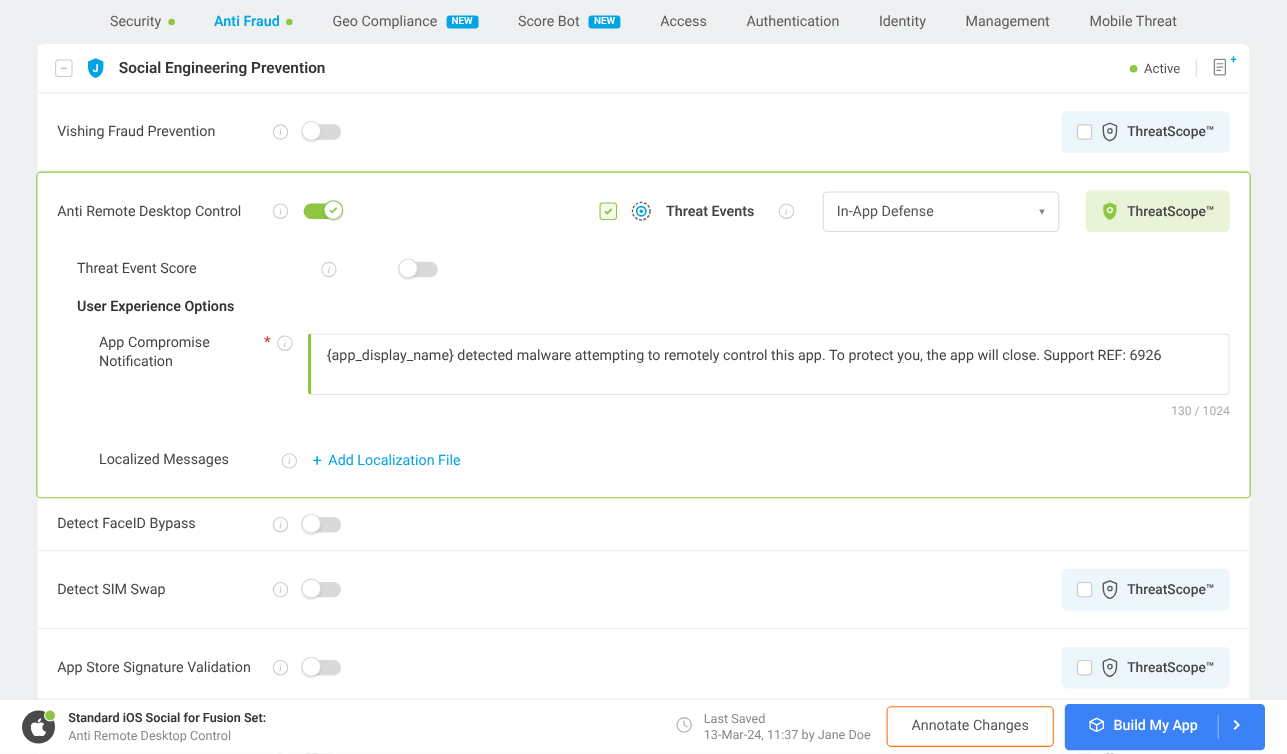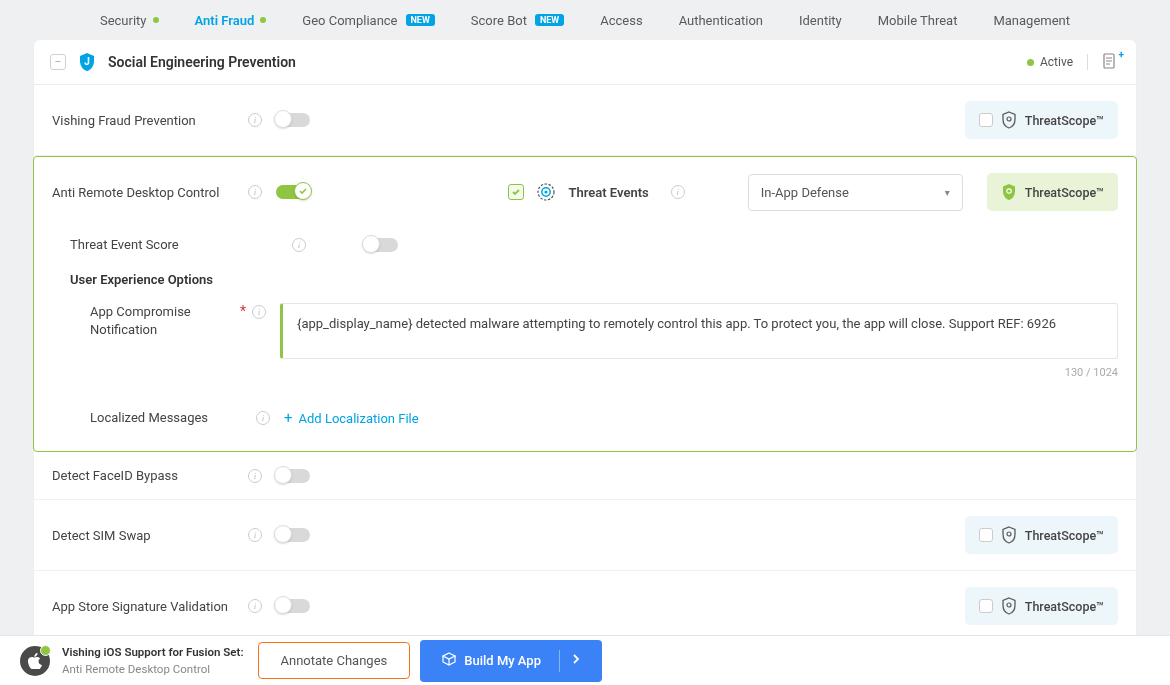--- a/index.html
+++ b/index.html
@@ -131,21 +131,21 @@
     background:#f5faec;
     display: flex; align-items: center; justify-content: center;
   }
   .te-gear { width: 20px; height: 20px; display:flex; align-items:center; justify-content:center; }
   .te-label { font-size: 13px; font-weight: 600; color: #444; margin-right: 10px; }
 
   .dropdown {
     border: 1px solid #ddd; border-radius: 4px;
     background: #fff; padding: 10px 12px;
     width: 215px; display: flex; align-items: center;
-    font-size: 13px; color: #555; margin-left: 37px;
+    font-size: 13px; color: #555;
   }
   .dropdown .chev { margin-left: auto; color: #888; font-size: 10px; }
 
   .textarea-wrap { flex: 1; position: relative; }
   .textarea {
     width: 100%; border: 1px solid #e5e5e5; border-left: 3px solid #8ec641;
     border-radius: 3px; padding: 12px 14px; font-size: 13px; color: #444;
     resize: none; min-height: 50px; font-family: inherit;
   }
   .char-count { text-align: right; font-size: 11px; color: #aaa; margin-top: 4px; }
@@ -205,24 +205,24 @@
   <div class="top-tab">
     <span>Access</span>
   </div>
   <div class="top-tab">
     <span>Authentication</span>
   </div>
   <div class="top-tab">
     <span>Identity</span>
   </div>
   <div class="top-tab">
+    <span>Management</span>
+  </div>
+  <div class="top-tab">
     <span>Mobile Threat</span>
-  </div>
-  <div class="top-tab">
-    <span>Management</span>
   </div>
 </div>
 
 <div class="card">
   <div class="card-header">
     <div class="collapse-btn">−</div>
     <div class="shield-blue">
       <svg width="18" height="20" viewBox="0 0 18 20">
           <path d="M9 1 L16 4 V9 C16 14 13 18 9 19 C5 18 2 14 2 9 V4 Z" fill="#00a4e4"></path>
           <text x="9" y="13" text-anchor="middle" fill="#fff" font-size="10" font-weight="bold">J</text>
@@ -413,22 +413,34 @@
 
 </div>
 
 <div class="footer">
   <div class="apple-circ">
     <svg width="14" height="16" viewBox="0 0 14 16">
         <path d="M10.5 8.5c0-2 1.6-2.9 1.7-3-0.9-1.4-2.4-1.6-2.9-1.6-1.2-.1-2.4.7-3 .7-.6 0-1.6-.7-2.6-.7-1.3 0-2.6.8-3.3 2-.1.2-.2.4-.3.6C-.6 8.7.9 12.9 2.3 14.7c.7.9 1.5 1.9 2.6 1.9 1 0 1.4-.7 2.7-.7 1.2 0 1.6.7 2.7.6 1.1 0 1.8-.9 2.5-1.9.5-.7.9-1.5 1.2-2.3-2.2-.8-3.5-2.3-3.5-3.8zM8.7 2.4C9.3 1.7 9.7.7 9.6 0 8.8 0 7.8.5 7.2 1.2 6.6 1.8 6.2 2.8 6.3 3.7c.9.1 1.8-.5 2.4-1.3z" fill="#fff"></path>
       </svg>
   </div>
   <div class="foot-left">
-    <span class="t1">Vishing iOS Support for Fusion Set:</span>
+    <span class="t1">Standard iOS Social for Fusion Set:</span>
     <span class="t2">Anti Remote Desktop Control</span>
+  </div>
+  <div class="foot-mid">
+    <span>
+      <svg width="16" height="16" viewBox="0 0 16 16">
+          <circle cx="8" cy="8" r="6.5" fill="none" stroke="#bbb" stroke-width="1.2"></circle>
+          <polyline points="8,4 8,8 11,10" fill="none" stroke="#bbb" stroke-width="1.2"></polyline>
+        </svg>
+    </span>
+    <div style="display:flex;flex-direction:column;line-height:1.3;">
+      <span>Last Saved</span>
+      <span>13-Mar-24, 11:37 by Jane Doe</span>
+    </div>
   </div>
   <div style="width:14px;"></div>
   <div class="btn outline">
     <span>Annotate Changes</span>
   </div>
   <div style="width:10px;"></div>
   <div class="btn primary">
     <span>
       <svg width="14" height="14" viewBox="0 0 14 14">
           <polygon points="7,1 13,4 7,7 1,4" fill="none" stroke="#fff" stroke-width="1.2"></polygon>

